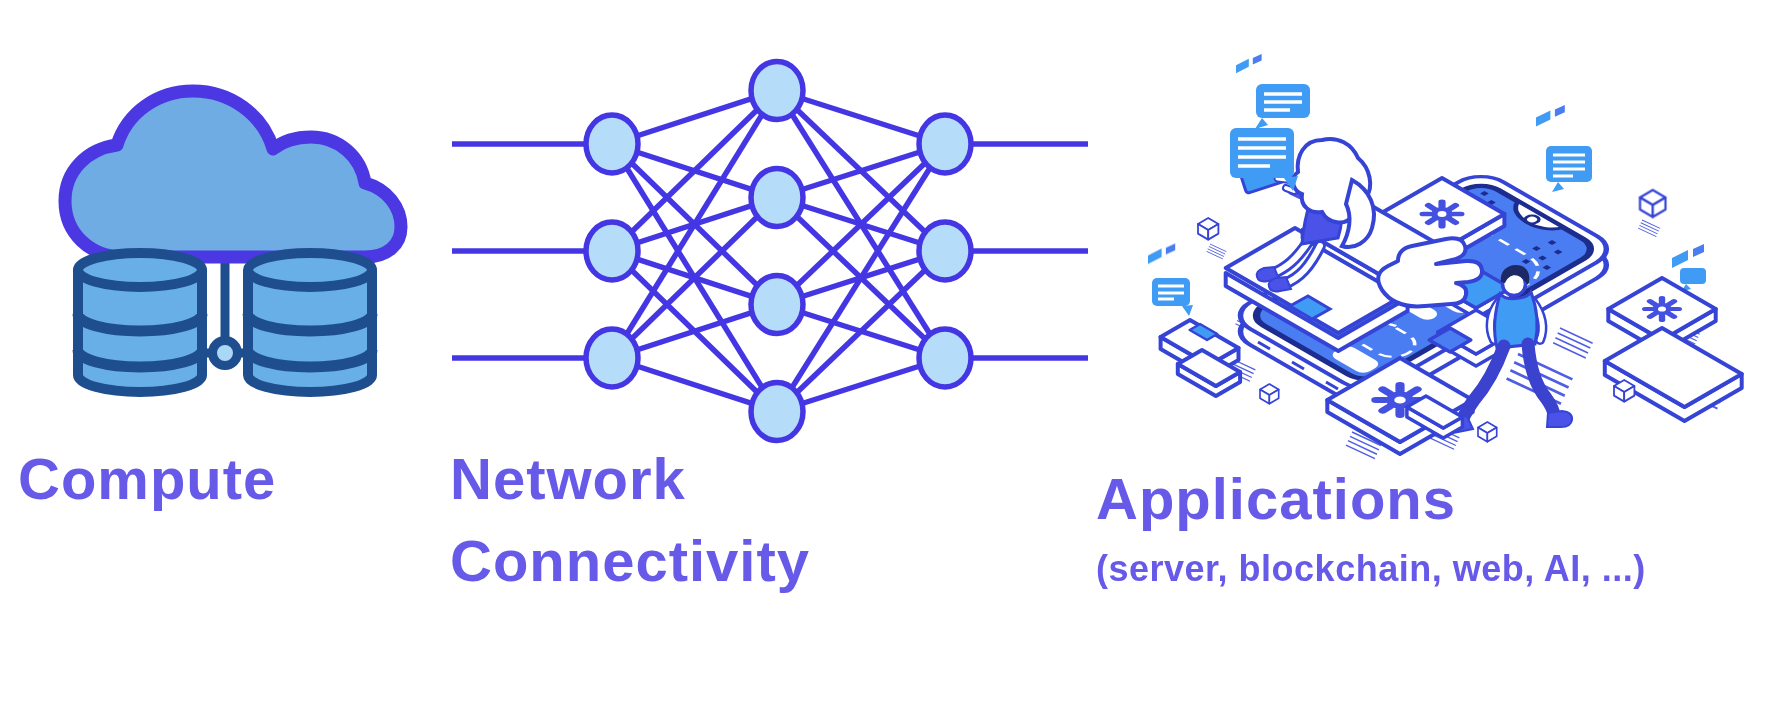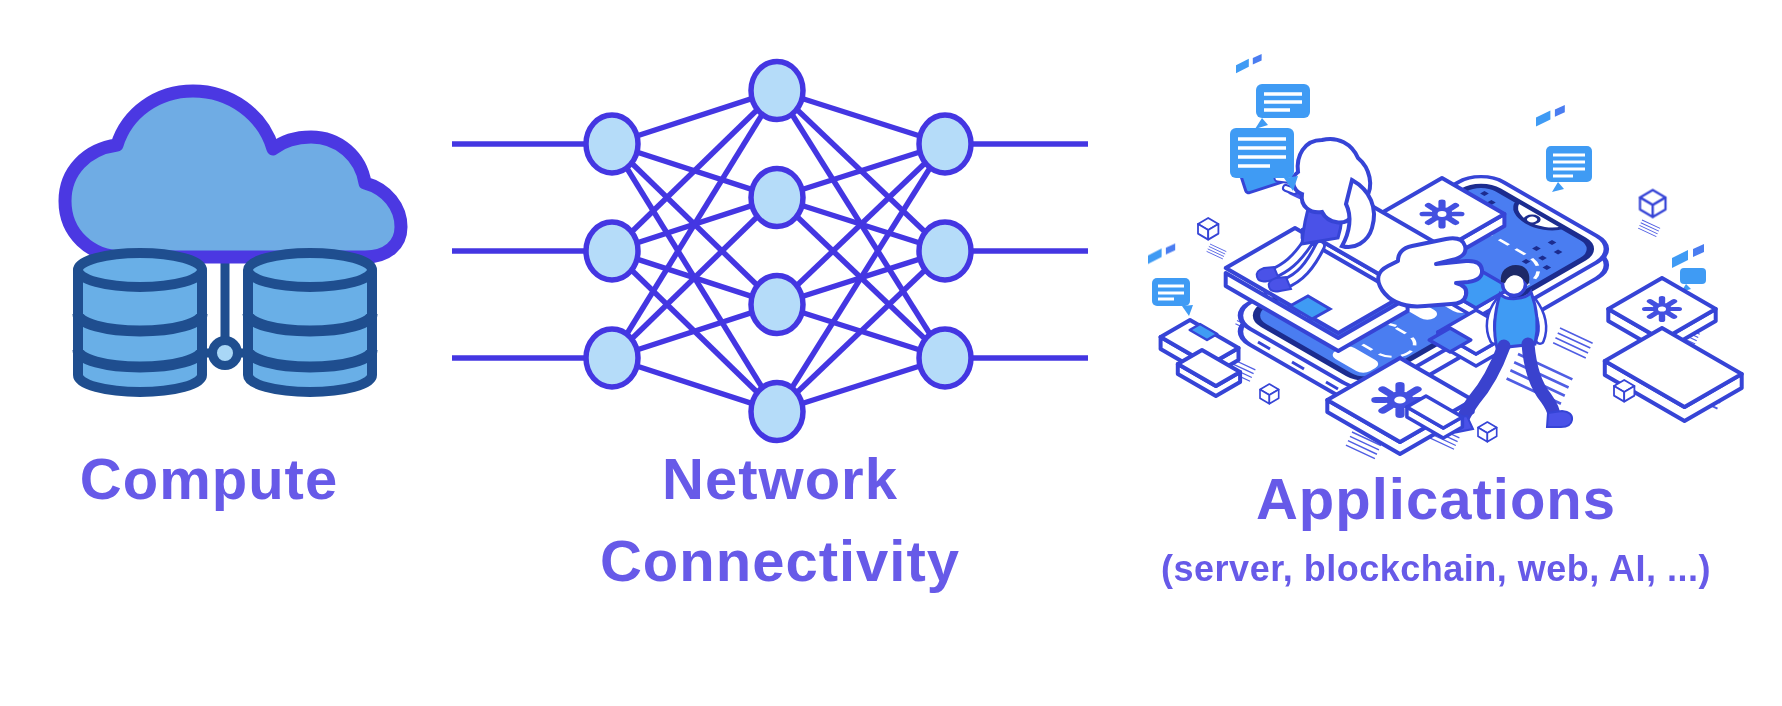--- a/index.html
+++ b/index.html
@@ -1,19 +1,19 @@
 <!DOCTYPE html>
 <html><head>
 <meta charset="utf-8">
 <style>
   html,body{margin:0;padding:0;background:#fff;}
   #canvas{position:relative;width:1782px;height:706px;background:#ffffff;overflow:hidden;
           font-family:"Liberation Sans",sans-serif;}
   .icon-svg{position:absolute;}
-  .caption{position:absolute;text-align:center;font-weight:bold;color:#675AE8;letter-spacing:1px;}
+  .caption{position:absolute;font-weight:bold;color:#675AE8;letter-spacing:1px;}
   .caption .line{font-size:58px;line-height:82px;}
   .caption .subline{font-size:36px;line-height:46px;margin-top:6px;letter-spacing:0.5px;}
   #cap1{left:18px;top:438px;width:382px;}
   #cap2{left:450px;top:438px;width:660px;}
   #cap3{left:1096px;top:458px;width:680px;}
 </style>
 </head>
 <body>
 
 <div id="canvas">

